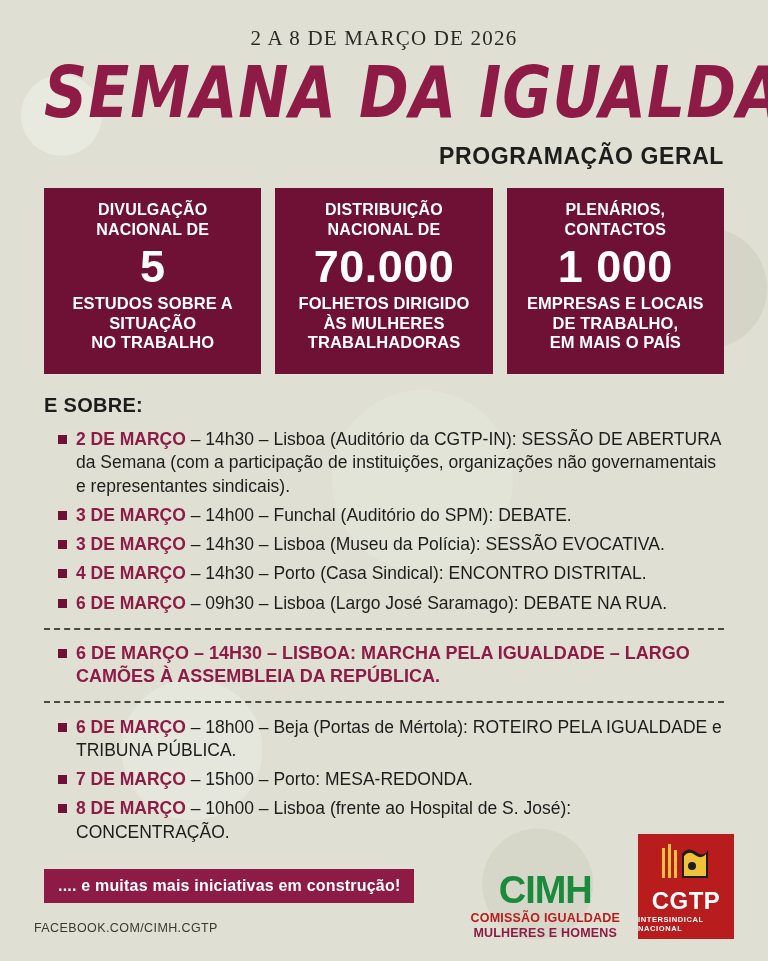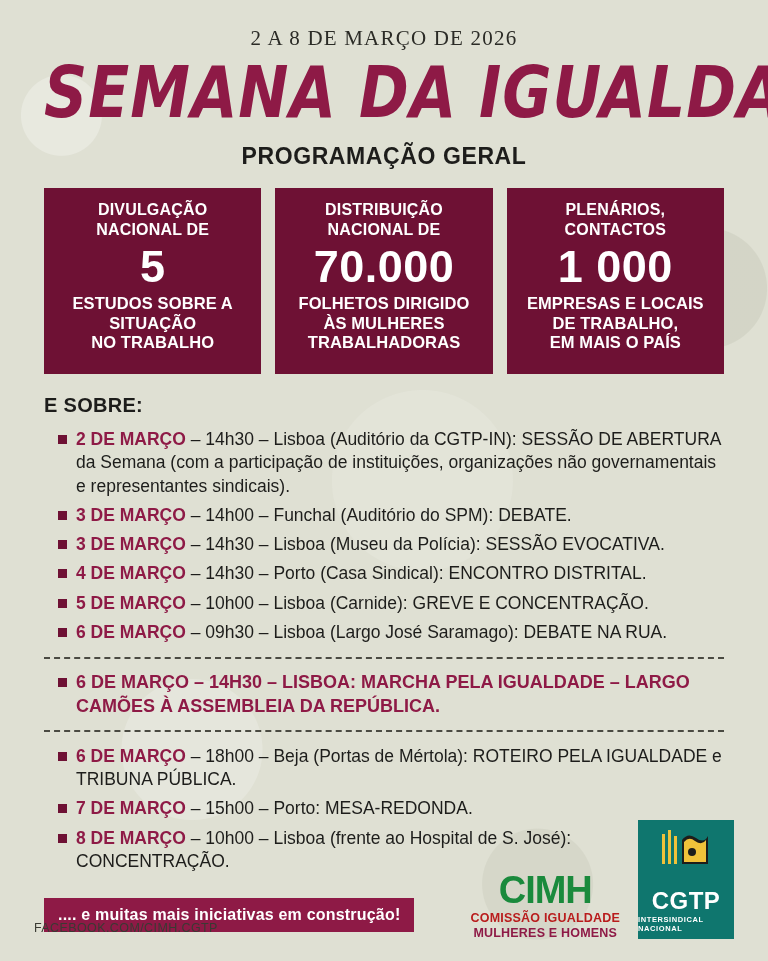--- a/index.html
+++ b/index.html
@@ -56,21 +56,21 @@
     font-size: 60px;
     letter-spacing: 1px;
     line-height: 1;
     margin-top: 6px;
     transform: scaleY(1.18);
     transform-origin: top center;
     white-space: nowrap;
   }
 
   .subtitle {
-    text-align: center;
+    text-align: right;
     font-weight: bold;
     font-size: 23px;
     letter-spacing: .6px;
     margin-top: 26px;
     color: #1d1d1b;
   }
 
   .cards {
     display: flex;
     justify-content: space-between;
@@ -209,22 +209,22 @@
   }
   .cimh .sub2 {
     font-size: 12.5px;
     font-weight: bold;
     color: #8e1a46;
     margin-top: 2px;
     letter-spacing: .2px;
   }
   .cgtp {
     width: 96px;
-    height: 119px;
-    background: #0f766e;
+    height: 105px;
+    background: #b91c1c;
     display: flex;
     flex-direction: column;
     align-items: center;
     justify-content: flex-end;
     position: relative;
     padding-bottom: 6px;
     box-sizing: border-box;
   }
   .cgtp .emblem {
     position: absolute;
@@ -322,24 +322,20 @@
     <div class="event">
       <span class="bullet"></span>
       <span class="etext"><span class="edate">3 DE MARÇO</span><span> – 14h30 – Lisboa (Museu da Polícia): SESSÃO EVOCATIVA.</span></span>
     </div>
 
     <div class="event">
       <span class="bullet"></span>
       <span class="etext"><span class="edate">4 DE MARÇO</span><span> – 14h30 – Porto (Casa Sindical): ENCONTRO DISTRITAL.</span></span>
     </div>
 
-    <div class="event">
-      <span class="bullet"></span>
-      <span class="etext"><span class="edate">5 DE MARÇO</span><span> – 10h00 – Lisboa (Carnide): GREVE E CONCENTRAÇÃO.</span></span>
-    </div>
 
     <div class="event">
       <span class="bullet"></span>
       <span class="etext"><span class="edate">6 DE MARÇO</span><span> – 09h30 – Lisboa (Largo José Saramago): DEBATE NA RUA.</span></span>
     </div>
 
   </div>
 
   <div class="highlight-block">
     <div class="event">

